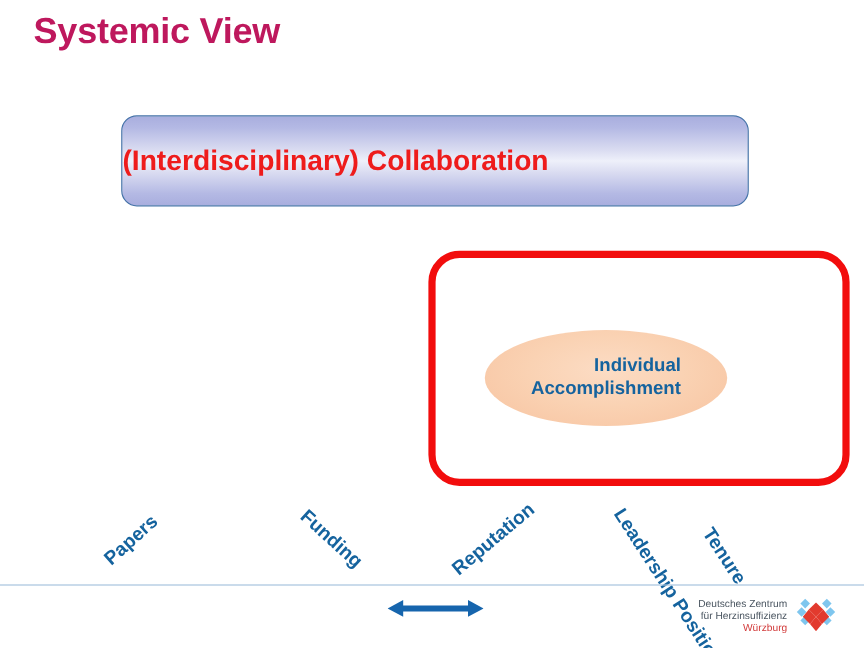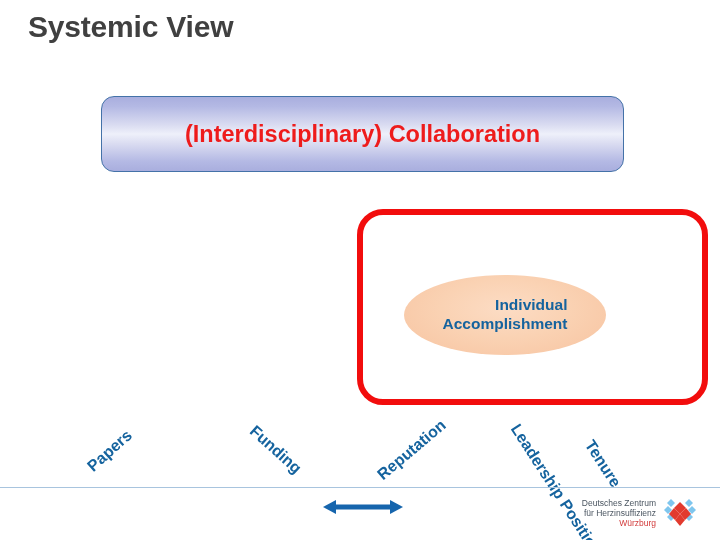--- a/index.html
+++ b/index.html
@@ -23,21 +23,21 @@
     background: #ffffff;
   }
 
   
   #slide-title {
     position: absolute;
     left: 28px;
     top: 10px;
     font-size: 30px;
     font-weight: bold;
-    color: #404040;
+    color: #be185d;
     letter-spacing: -0.2px;
     white-space: nowrap;
   }
 
   
   #banner {
     position: absolute;
     left: 101px;
     top: 96px;
     width: 523px;
@@ -48,21 +48,20 @@
     background: linear-gradient(to bottom,
         #a9aede 0%,
         #b4b9e4 13%,
         #dadcf1 38%,
         #eef0fa 50%,
         #dadcf1 63%,
         #b4b9e4 87%,
         #a9aede 100%);
     display: flex;
     align-items: center;
-    justify-content: center;
   }
   #banner-label {
     font-size: 23.5px;
     font-weight: bold;
     color: #ee1c1c;
     white-space: nowrap;
   }
 
   
   #diagram {

